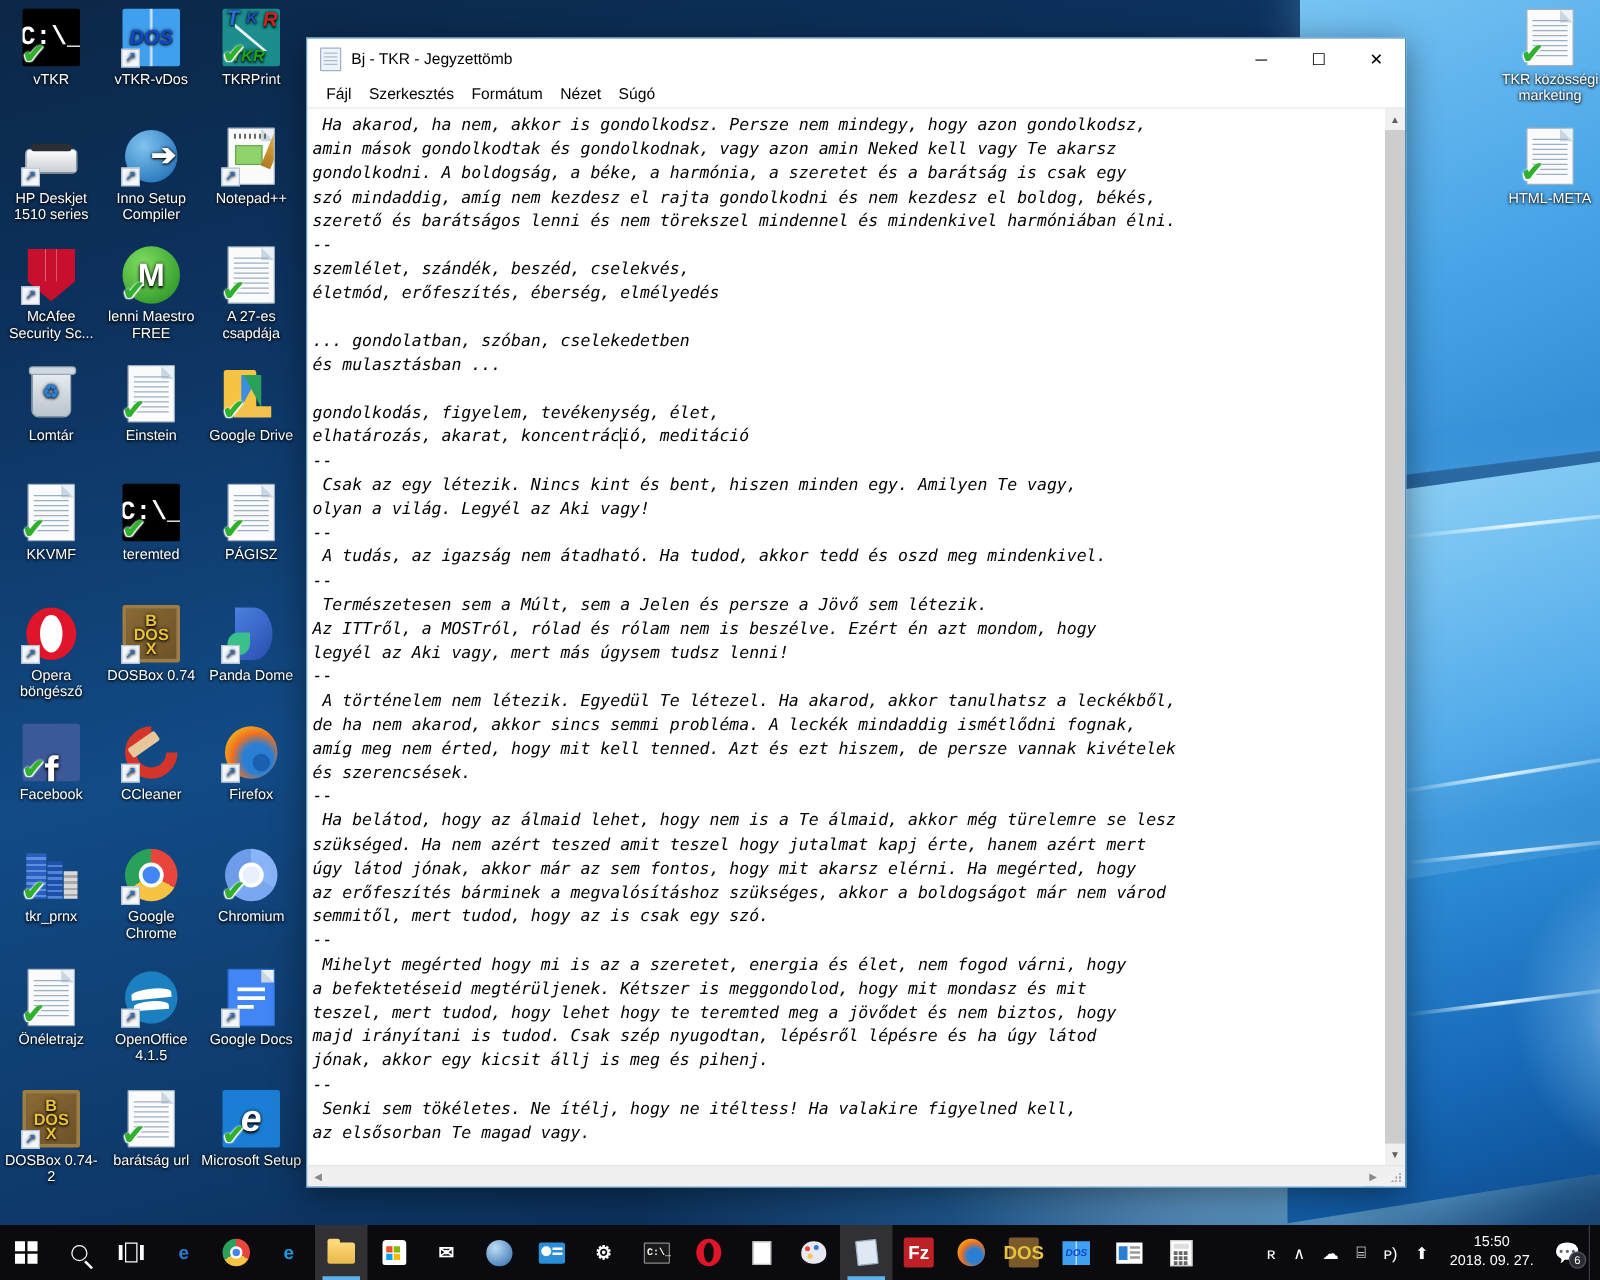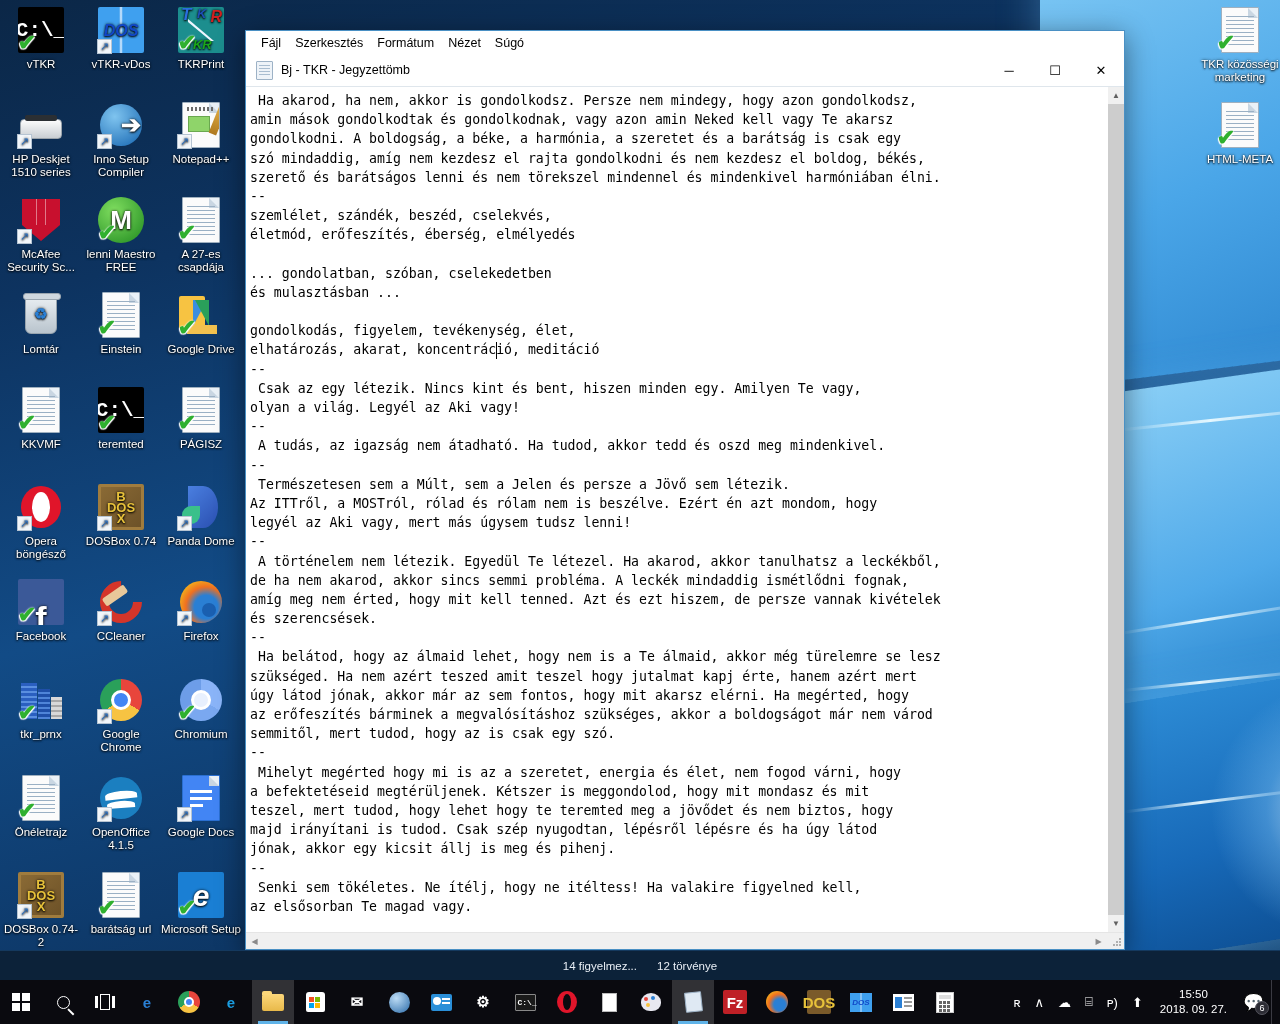--- a/index.html
+++ b/index.html
@@ -112,21 +112,21 @@
              box-shadow: 0 0 0 0 #fff, 0 3px 0 0 #a9bdd0, 0 6px 0 0 #a9bdd0, 0 9px 0 0 #a9bdd0;
              background:#a9bdd0; }
   #np-title { font-size: 12.5px; color: #000; flex: 1; }
   .winbtn {
     width: 46px; height: 31px; display: flex; align-items: center; justify-content: center;
     font-size: 13px; color: #000; cursor: default;
   }
   #menubar { height: 23px; display: flex; align-items: center; padding-left: 8px; background:#fff; }
   .menuitem { font-size: 12.5px; color: #000; padding: 2px 7px; cursor: default; }
   #np-body { flex: 1; display: flex; position: relative; border-top: 1px solid #dfe6ec; }
-  #np-textwrap { flex: 1; position: relative; overflow: hidden; background: #fff; }
+  #np-textwrap { flex: 1; position: relative; overflow: hidden; background: #fff; font-style: italic; }
   #np-text {
     position: absolute; left: 4px; top: 4px; right: 2px;
     font-family: "DejaVu Sans Mono", "Liberation Mono", monospace;
     font-size: 13.2px; line-height: 19.18px; color: #000;
     white-space: pre; letter-spacing: 0px;
   }
   #caret {
     position: absolute; left: 250px; top: 255px; width: 1px; height: 17px; background: #000;
   }
   
@@ -598,34 +598,34 @@
               <i></i>
             </div>
           </div>
           <span class="check">✔</span>
         </div>
         <span class="lbl">HTML-META</span>
       </div>
     </div>
 
   <div id="notepad">
-    <div id="menubar">
-        <div class="menuitem">Fájl</div>
-        <div class="menuitem">Szerkesztés</div>
-        <div class="menuitem">Formátum</div>
-        <div class="menuitem">Nézet</div>
-        <div class="menuitem">Súgó</div>
-      </div>
     <div id="titlebar">
       <div id="np-icon"></div>
       <div id="np-title">Bj - TKR - Jegyzettömb</div>
       <div class="winbtn" id="btn-min">─</div>
       <div class="winbtn" id="btn-max">☐</div>
       <div class="winbtn" id="btn-close">✕</div>
     </div>
+    <div id="menubar">
+        <div class="menuitem">Fájl</div>
+        <div class="menuitem">Szerkesztés</div>
+        <div class="menuitem">Formátum</div>
+        <div class="menuitem">Nézet</div>
+        <div class="menuitem">Súgó</div>
+      </div>
     <div id="np-body">
       <div id="np-textwrap">
         <div id="np-text"> Ha akarod, ha nem, akkor is gondolkodsz. Persze nem mindegy, hogy azon gondolkodsz,
 amin mások gondolkodtak és gondolkodnak, vagy azon amin Neked kell vagy Te akarsz
 gondolkodni. A boldogság, a béke, a harmónia, a szeretet és a barátság is csak egy
 szó mindaddig, amíg nem kezdesz el rajta gondolkodni és nem kezdesz el boldog, békés,
 szerető és barátságos lenni és nem törekszel mindennel és mindenkivel harmóniában élni.
 --
 szemlélet, szándék, beszéd, cselekvés,
 életmód, erőfeszítés, éberség, elmélyedés
@@ -673,24 +673,20 @@
       </div>
     </div>
     <div id="hscrollrow">
       <div class="sb-arrow-h">◀</div>
       <div id="htrack"></div>
       <div class="sb-arrow-h">▶</div>
       <div id="grip"></div>
     </div>
   </div>
 
-  <div id="taskstrip">
-      <div class="taskstrip-item">14 figyelmez...</div>
-      <div class="taskstrip-item">12 törvénye</div>
-    </div>
 
   <div id="taskbar">
     <div id="tb-items" style="display:flex;align-items:center;">
         <div class="tbbtn">
           <div class="tbicon" style="color: rgb(255, 255, 255);">
             <div style="width:18px;height:18px;display:grid;grid-template-columns:8px 8px;grid-template-rows:8px 8px;gap:2px;">
               <div style="background:#fff"></div>
               <div style="background:#fff"></div>
               <div style="background:#fff"></div>
               <div style="background:#fff"></div>

